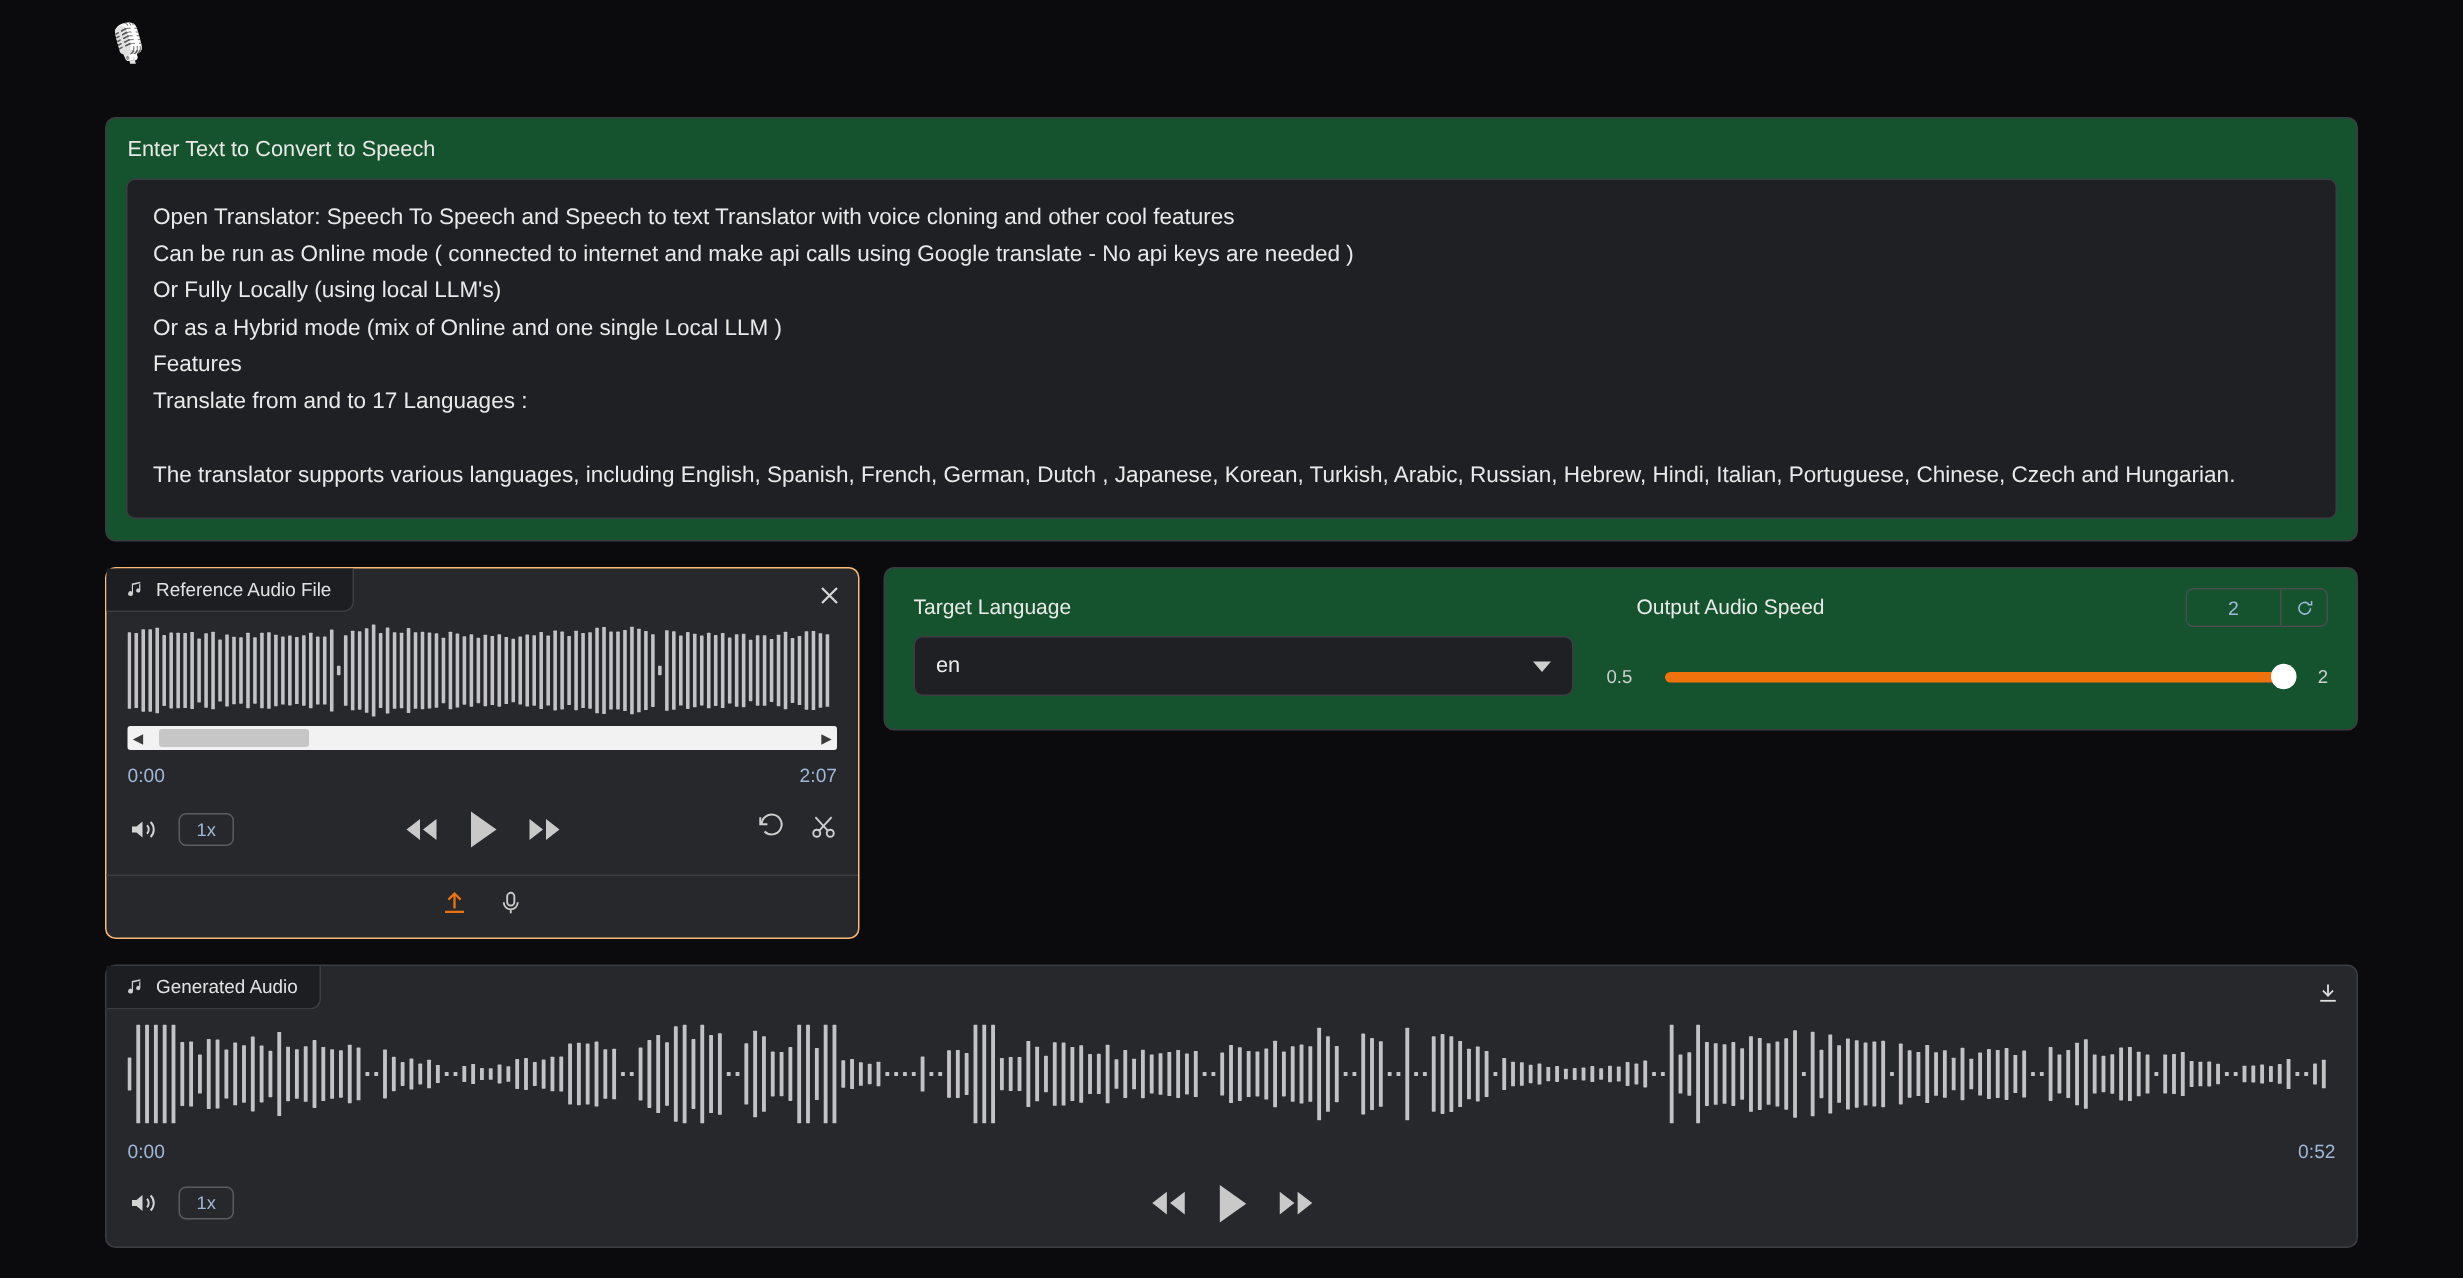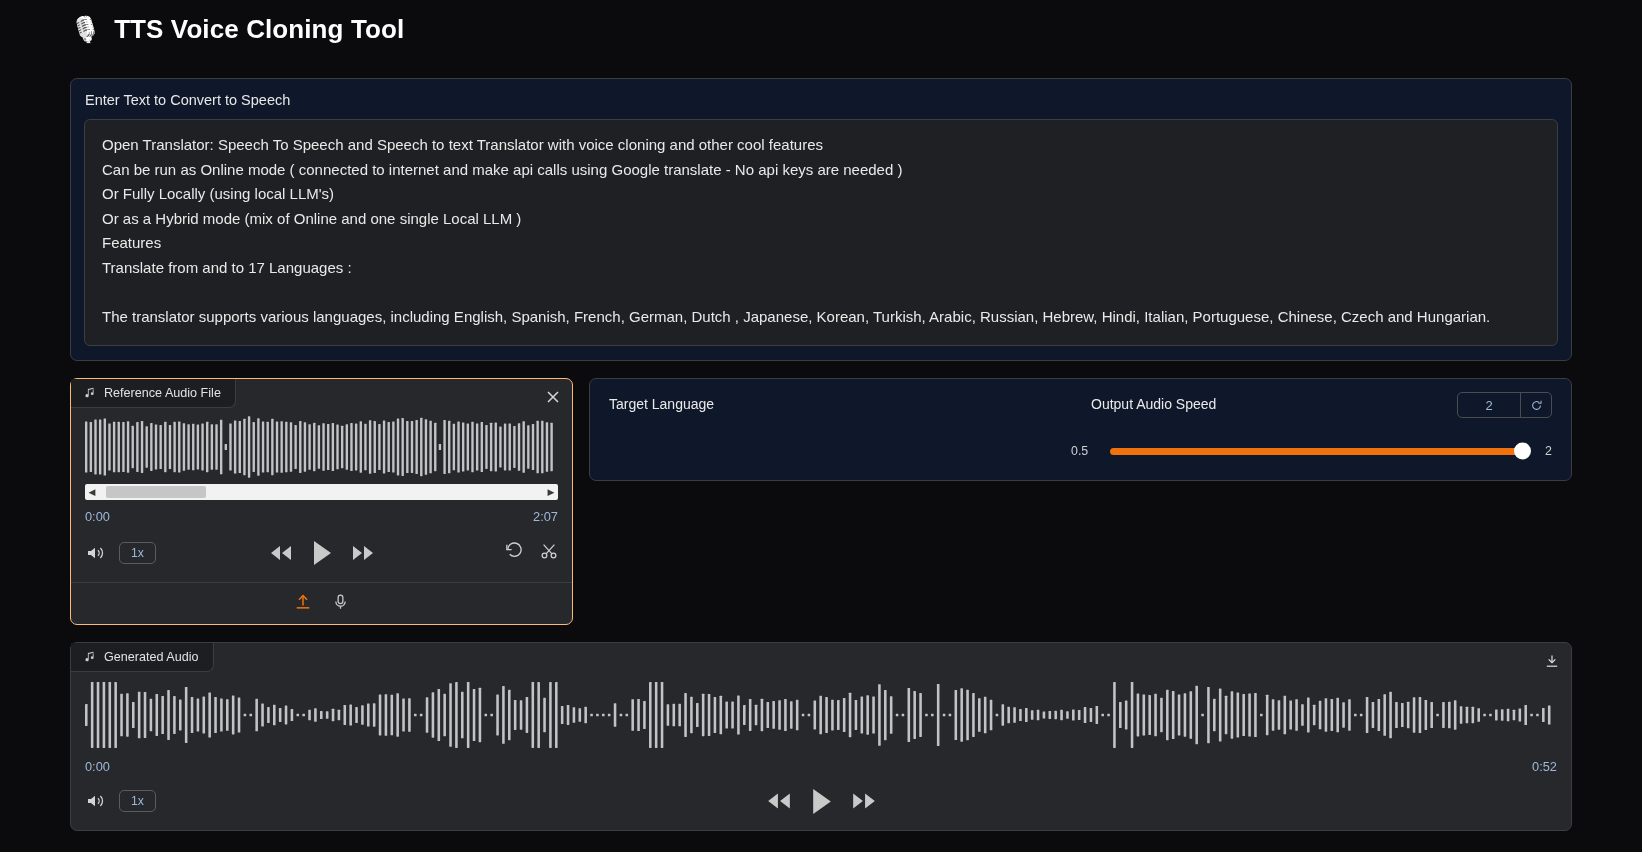--- a/index.html
+++ b/index.html
@@ -13,21 +13,21 @@
   .page { width: 1642px; height: 852px; position: relative; padding: 0 70px; }
 
   
   .title-row { display: flex; align-items: center; gap: 13px; padding-top: 6px; height: 52px; }
   .mic-emoji { font-size: 25px; line-height: 1; filter: grayscale(1) brightness(1.35); }
   .app-title { font-size: 26px; font-weight: bold; color: #ffffff; letter-spacing: .1px; }
   .subtitle { font-size: 14.5px; color: #e3e3e3; padding-top: 12px; }
 
   
   .panel {
-    background: #0f172a;
+    background: #14532d;
     border: 1px solid #3b3d41;
     border-radius: 7px;
   }
 
   
   .text-block { margin-top: 26px; padding: 13px 13px 14px 13px; }
   .block-label { font-size: 14.5px; color: #e8e8e8; padding: 0 0 11px 1px; }
   .textarea {
     background: #1f2023;
     border: 1px solid #3c3e42;
@@ -128,21 +128,20 @@
   .gen-ctrl { display: flex; align-items: center; padding: 16px 14px 18px 14px; position: relative; }
   .bottom-strip { position:absolute; left:0; right:0; bottom:0; height: 14px; background:#0b0b0d; }
 </style>
 </head>
 <body>
 
 <div class="page">
 
   <div class="title-row">
     <span class="mic-emoji">🎙️</span>
-    <span class="app-title">TTS Voice Cloning Tool</span>
   </div>
 
   <div class="panel text-block">
     <div class="block-label">Enter Text to Convert to Speech</div>
     <div class="textarea">Open Translator: Speech To Speech and Speech to text Translator with voice cloning and other cool features
 Can be run as Online mode ( connected to internet and make api calls using Google translate - No api keys are needed )
 Or Fully Locally (using local LLM's)
 Or as a Hybrid mode (mix of Online and one single Local LLM )
 Features
 Translate from and to 17 Languages :
@@ -339,20 +338,24 @@
             <rect x="7.2" y="2" width="5.6" height="10" rx="2.8"></rect>
             <path d="M4.5 9.5a5.5 5.5 0 0 0 11 0M10 15v3"></path>
           </svg>
         </span>
       </div>
     </div>
 
     <div class="panel settings-card">
       <div class="setting-left">
         <div class="field-label">Target Language</div>
+        <div class="select">
+          <span>en</span>
+          <span class="caret"></span>
+        </div>
       </div>
 
       <div class="setting-right">
         <div class="spd-head">
           <div class="field-label">Output Audio Speed</div>
           <div class="num-box">
             <div class="num-val">2</div>
             <div class="num-reset">
               <svg width="13" height="13" viewBox="0 0 20 20" fill="none" stroke="currentColor" stroke-width="1.6">
                 <path d="M16 10a6 6 0 1 1-2-4.5"></path>

